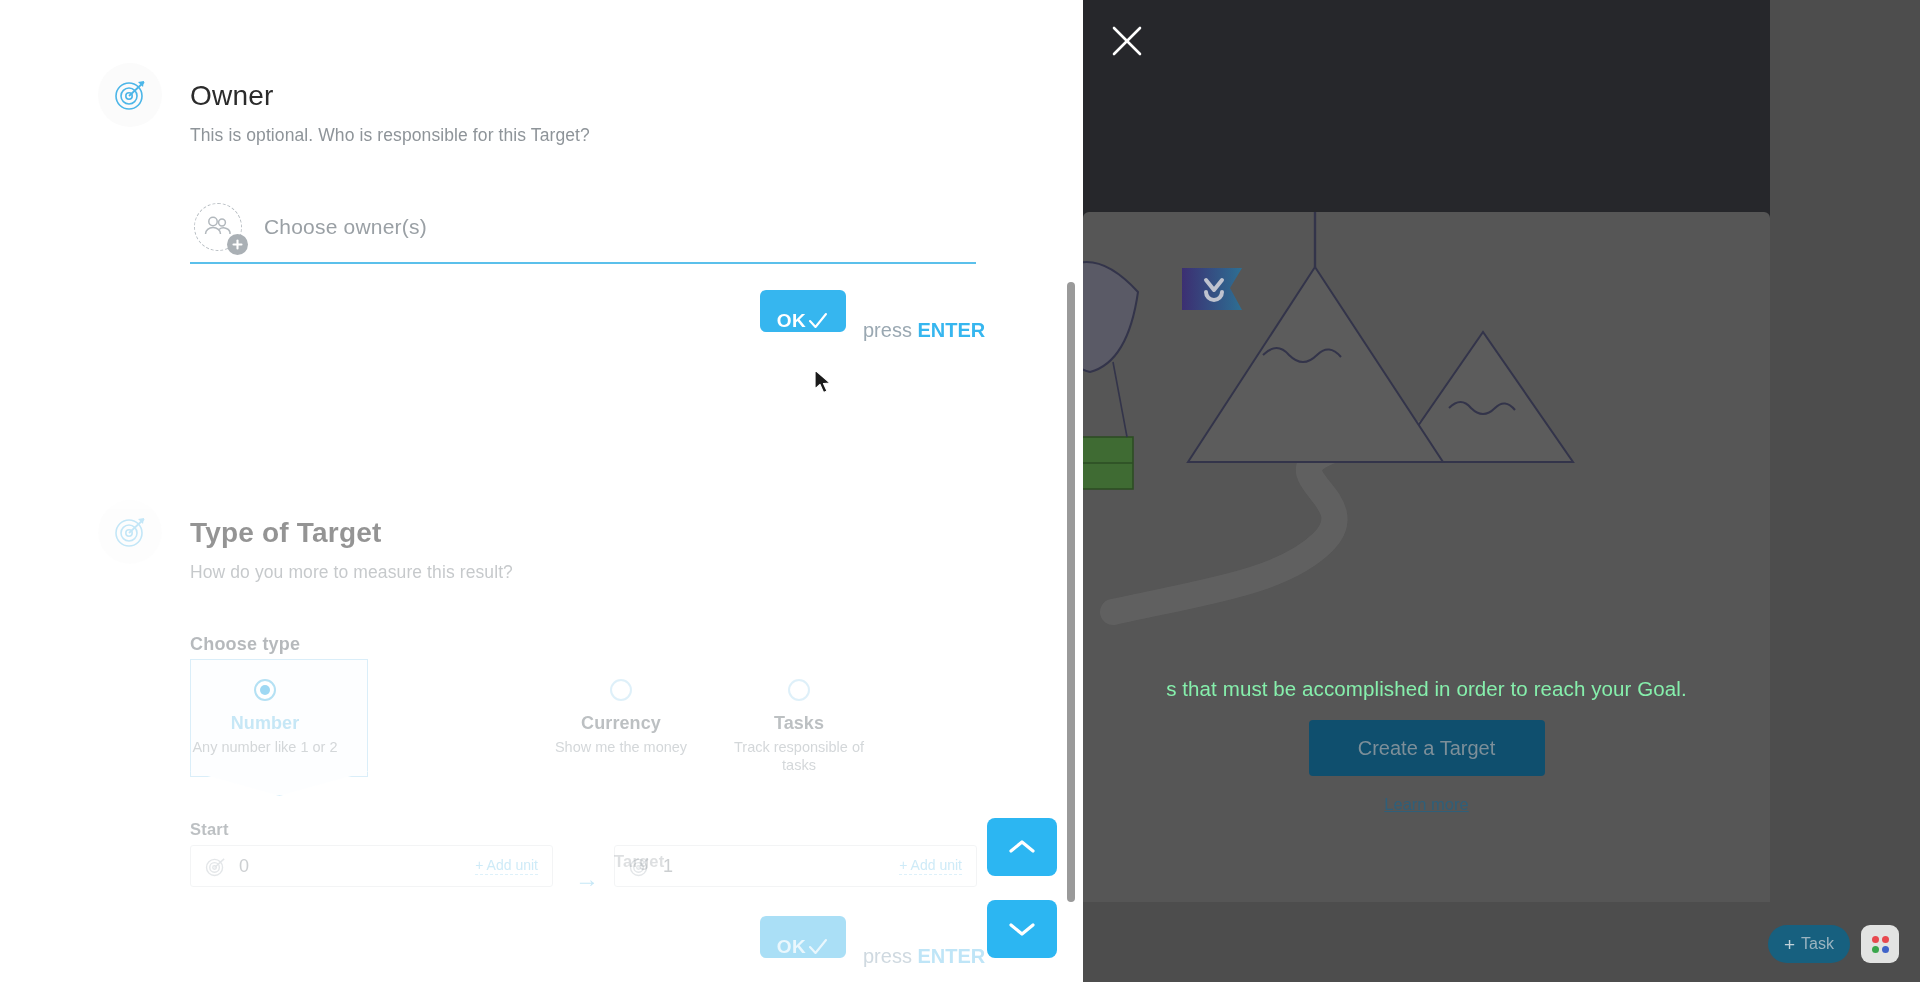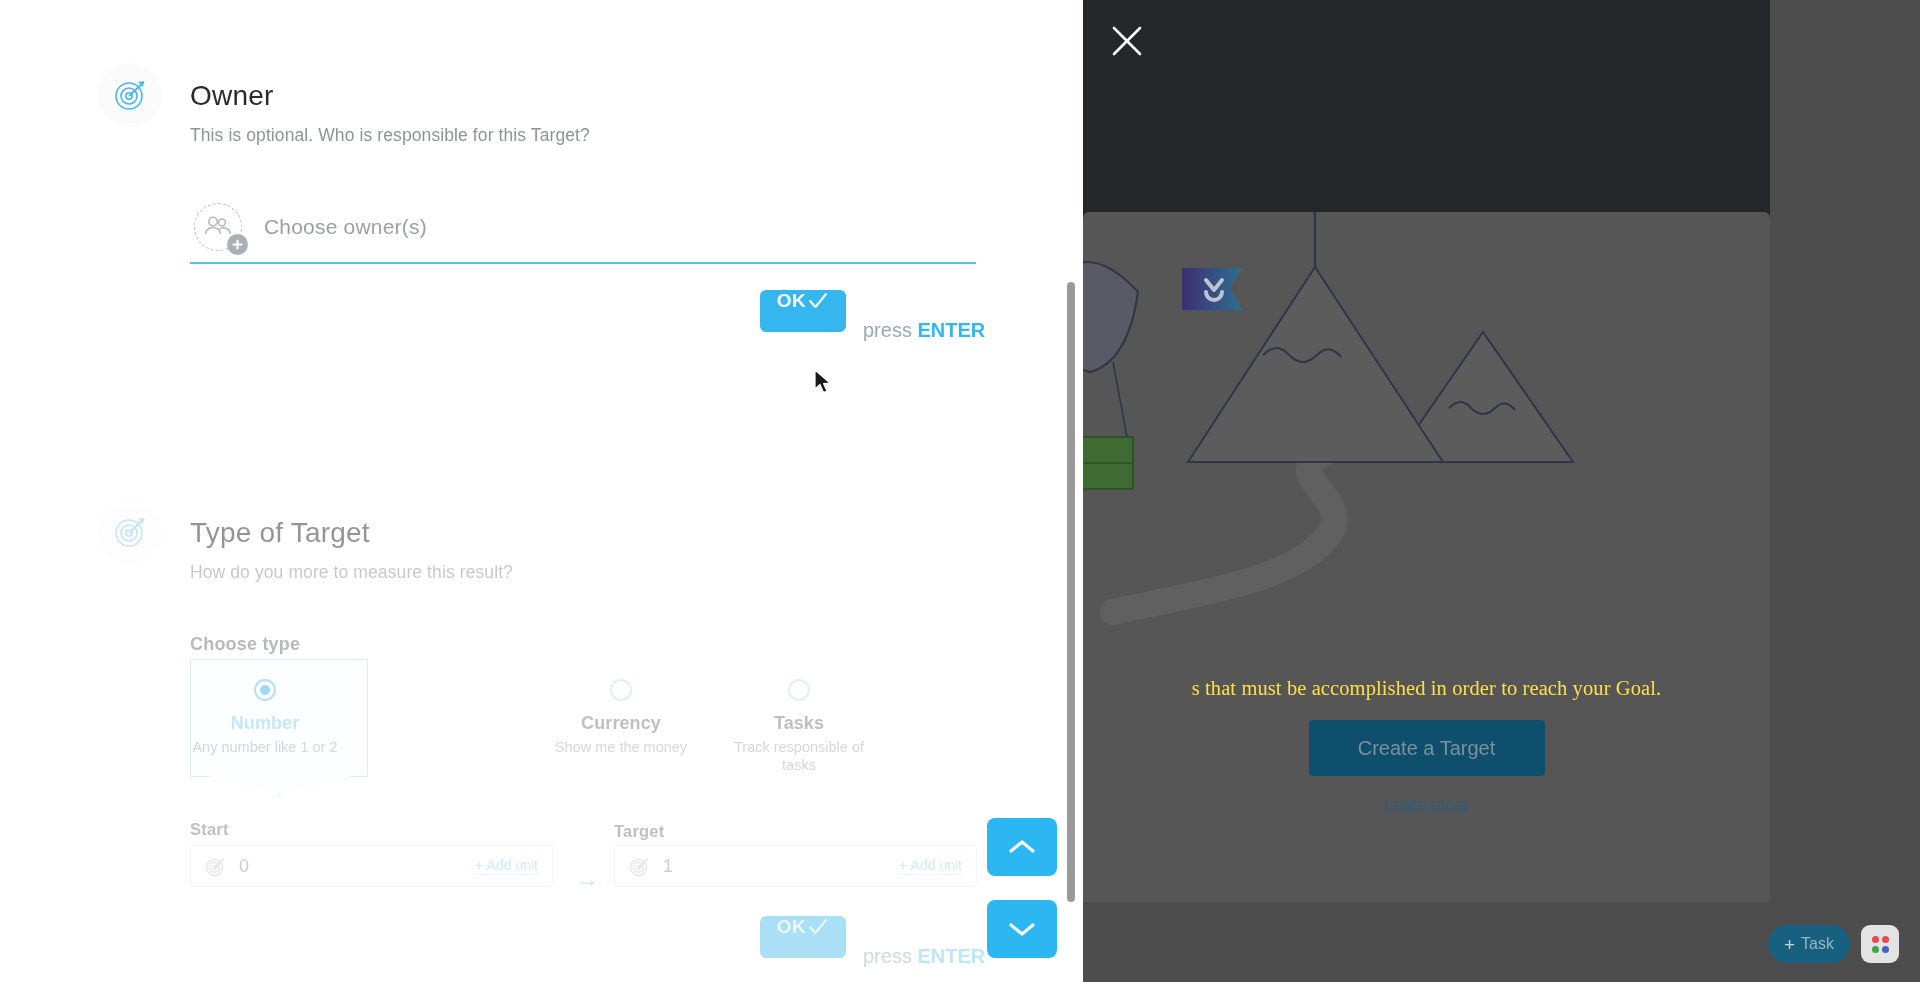--- a/index.html
+++ b/index.html
@@ -37,23 +37,22 @@
     background: #565656;
     border-top-left-radius: 6px; border-top-right-radius: 6px;
   }
   .illus {
     position: absolute; left: 0px; top: 0px; width: 687px; height: 430px;
     overflow: hidden;
   }
   .empty-desc {
     position: absolute; left: 0; top: 465px; width: 687px;
     text-align: center;
-    font-size: 20.5px; color: #fde047; letter-spacing: .1px;
+    font-size: 20.5px; color: #86efac; letter-spacing: .1px;
     white-space: nowrap;
-    font-family: Liberation Serif, serif;
   }
   .create-target-btn {
     position: absolute; left: 50%; top: 508px; transform: translateX(-50%);
     width: 236px; height: 56px;
     background: #0f4f6e;
     border-radius: 4px;
     color: #7d8f99;
     font-size: 20px; font-weight: 400;
     display: flex; align-items: center; justify-content: center;
     cursor: pointer; border: none;
@@ -124,21 +123,21 @@
   }
   .owner-placeholder {
     margin-left: 22px; font-size: 21px; color: #9aa0a5; letter-spacing: .2px;
   }
 
   
   .ok-row { position: absolute; display: flex; align-items: center; }
   .ok-btn {
     width: 86px; height: 42px; border-radius: 6px;
     background: #36b6ef;
-    display: flex; align-items: flex-start; justify-content: center; gap: 1px;
+    display: flex; align-items: flex-end; justify-content: center; gap: 1px;
     cursor: pointer; border: none;
   }
   .ok-btn span {
     color: #ffffff; font-size: 19px; font-weight: 700; letter-spacing: .5px;
   }
   .ok-hint {
     margin-left: 17px; font-size: 20px; color: #9aa8b2; white-space: nowrap; margin-top: 40px;
   }
   .ok-hint b { color: #36b6ef; font-weight: 700; }
 
@@ -351,21 +350,21 @@
     <div class="section">
       <div class="sec-icon dim" style="left:98px; top:500px;">
         <svg width="34" height="34" viewBox="0 0 34 34">
           <circle cx="16" cy="18" r="13" fill="none" stroke="#4cb6e8" stroke-width="1.6"></circle>
           <circle cx="16" cy="18" r="8" fill="none" stroke="#4cb6e8" stroke-width="1.6"></circle>
           <circle cx="16" cy="18" r="3.2" fill="none" stroke="#4cb6e8" stroke-width="1.6"></circle>
           <line x1="16" y1="18" x2="31" y2="4" stroke="#4cb6e8" stroke-width="1.8"></line>
           <path d="M25 4 L 31 3 L 30 9 Z" fill="#4cb6e8"></path>
         </svg>
       </div>
-      <div class="sec-title dim-strong" style="left:190px; top:517px;">Type of Target</div>
+      <div class="sec-title dim-strong" style="left:190px; top:517px;font-weight:bold;">Type of Target</div>
       <div class="sec-sub dim-strong" style="left:190px; top:562px;">How do you more to measure this result?</div>
 
       <div class="choose-type-label dim-strong">Choose type</div>
 
       <div class="type-options dim-strong">
 
         <div class="type-opt" style="left:0;">
           <div class="type-card"></div>
           <div style="position:relative; padding-top:14px;">
             <div class="radio on"></div>
@@ -399,21 +398,21 @@
           <circle cx="10" cy="12" r="5" fill="none" stroke="#c8ced3" stroke-width="1.4"></circle>
           <circle cx="10" cy="12" r="1.9" fill="none" stroke="#c8ced3" stroke-width="1.4"></circle>
           <line x1="10" y1="12" x2="20" y2="3" stroke="#c8ced3" stroke-width="1.5"></line>
         </svg>
         <span class="val">0</span>
         <span class="add-unit">+ Add unit</span>
       </div>
 
       <div class="arrow-between dim-strong">→</div>
 
-      <div class="field-label dim-strong" style="left:614px; top:822px;text-align:center;">Target</div>
+      <div class="field-label dim-strong" style="left:614px; top:852px;text-align:center;">Target</div>
       <div class="num-field dim-strong" style="left:614px; top:845px; width:363px;">
         <svg class="tgt-ico" viewBox="0 0 22 22">
           <circle cx="10" cy="12" r="8.4" fill="none" stroke="#c8ced3" stroke-width="1.4"></circle>
           <circle cx="10" cy="12" r="5" fill="none" stroke="#c8ced3" stroke-width="1.4"></circle>
           <circle cx="10" cy="12" r="1.9" fill="none" stroke="#c8ced3" stroke-width="1.4"></circle>
           <line x1="10" y1="12" x2="20" y2="3" stroke="#c8ced3" stroke-width="1.5"></line>
         </svg>
         <span class="val">1</span>
         <span class="add-unit">+ Add unit</span>
       </div>

